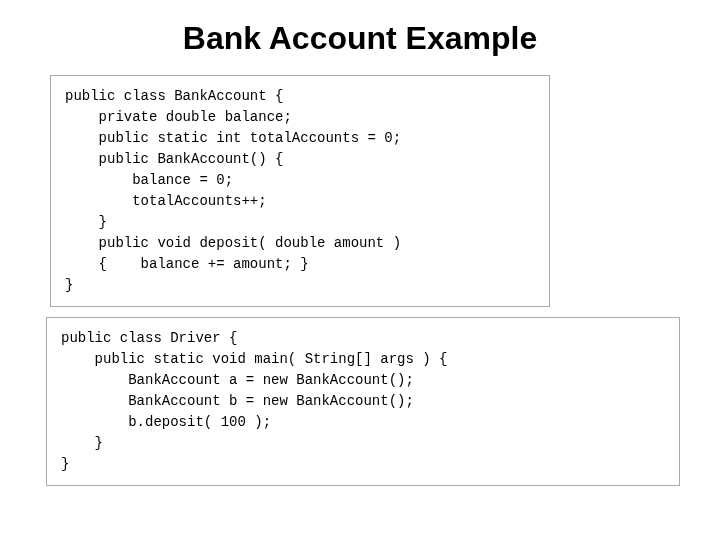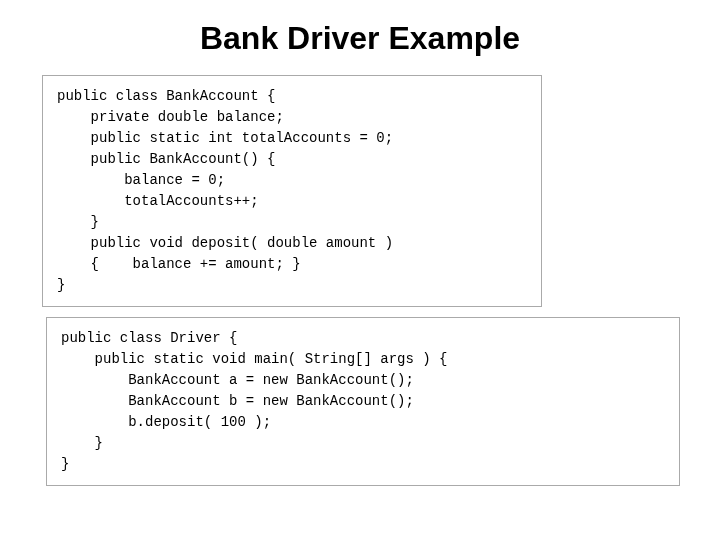--- a/index.html
+++ b/index.html
@@ -36,35 +36,35 @@
       font-family: 'Courier New', Courier, monospace;
       font-size: 14px;
       line-height: 1.5;
       color: #000000;
       white-space: pre;
     }
 
     .code-box-top {
       width: 500px;
       align-self: flex-start;
-      margin-left: 12px;
+      margin-left: 20px;
     }
 
     .code-box-bottom {
       width: 634px;
       align-self: flex-end;
       margin-right: 10px;
       margin-top: 10px;
     }
   </style>
 </head>
 <body>
 
 <div class="page">
-  <div class="title">Bank Driver Example</div>
+  <div class="title">Bank Account Example</div>
 
   <div class="code-box code-box-top">public class BankAccount {
     private double balance;
     public static int totalAccounts = 0;
     public BankAccount() {
         balance = 0;
         totalAccounts++;
     }
     public void deposit( double amount )
     {    balance += amount; }

